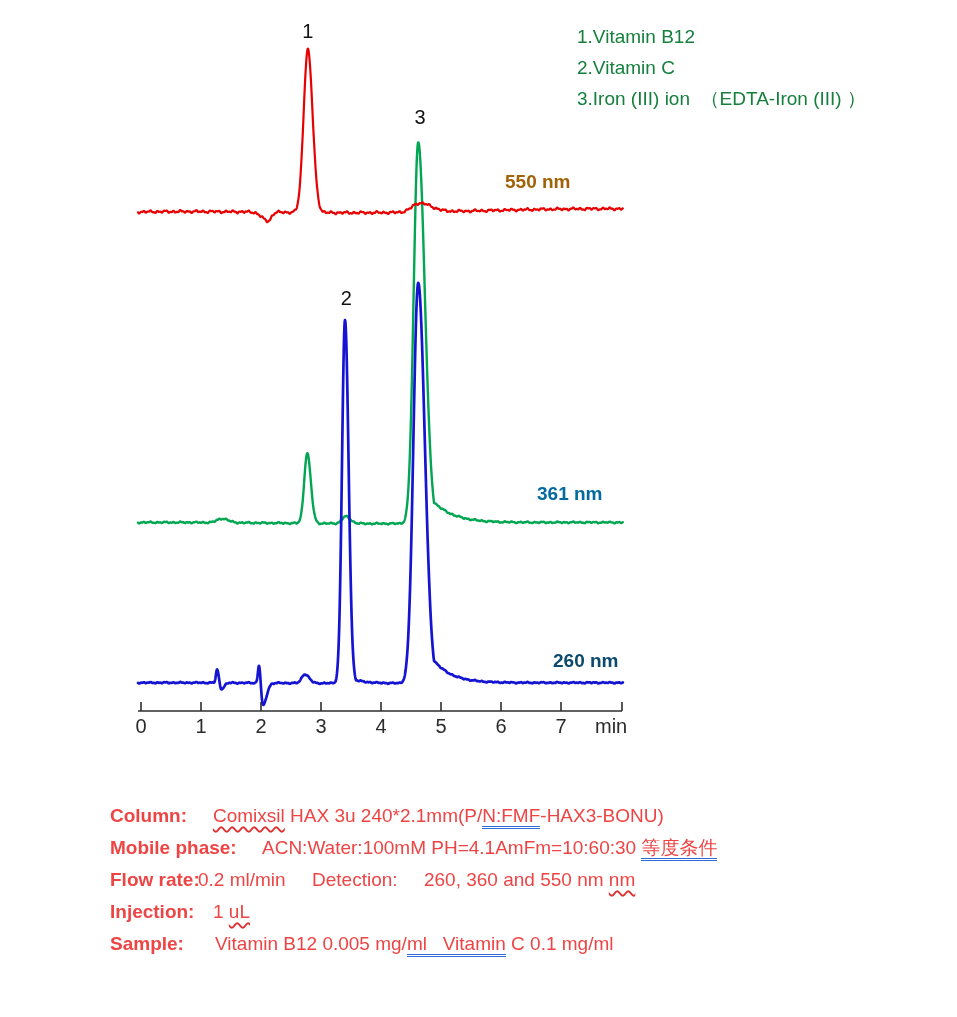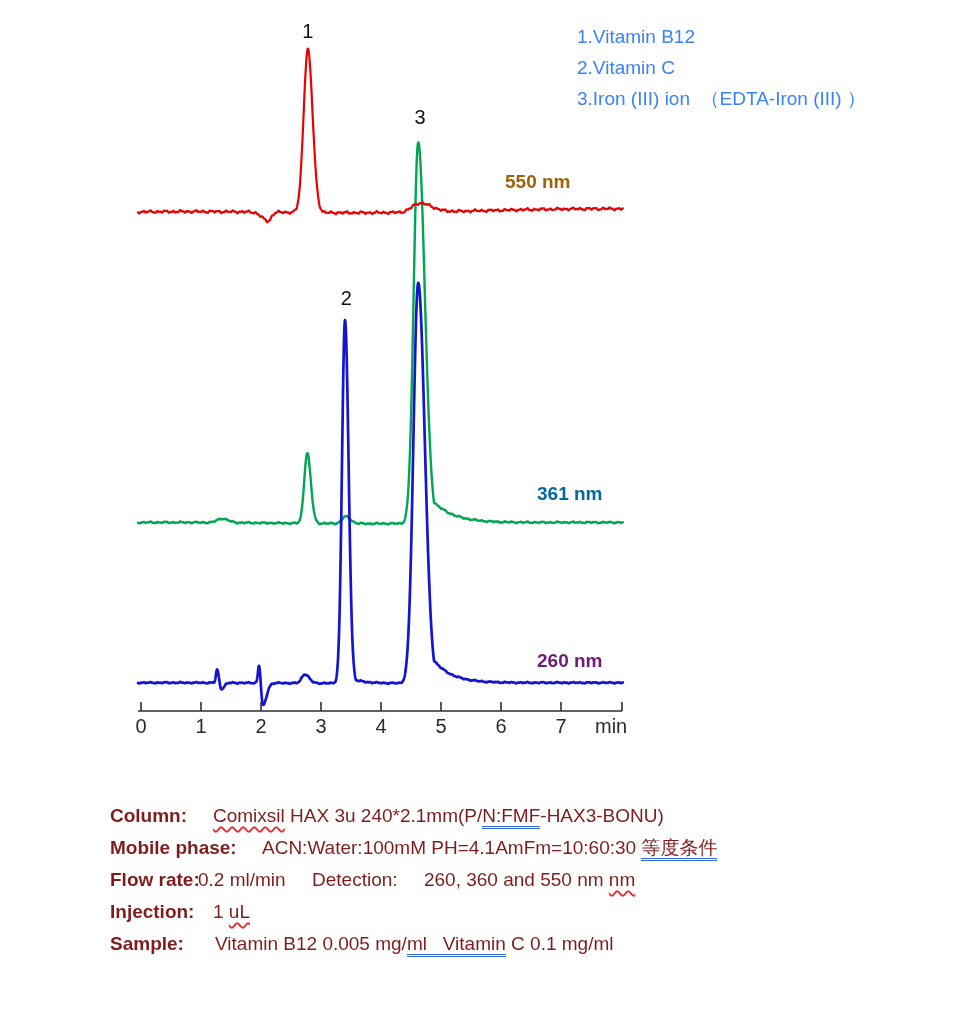--- a/index.html
+++ b/index.html
@@ -1,23 +1,23 @@
 <!DOCTYPE html>
 <html><head>
 <meta charset="utf-8">
 <style>
   html,body{margin:0;padding:0;background:#ffffff;}
   body{width:957px;height:1017px;font-family:"Liberation Sans",sans-serif;}
   .page{position:relative;width:957px;height:1017px;background:#fff;overflow:hidden;}
   #chart-svg{position:absolute;left:0;top:0;}
-  .legend{position:absolute;left:577px;top:21px;font-size:19px;line-height:31px;color:#3b82f6;}
+  .legend{position:absolute;left:577px;top:21px;font-size:19px;line-height:31px;color:#15803d;}
   .legend-line{white-space:pre;}
   .wl-label{position:absolute;font-size:19px;font-weight:bold;white-space:pre;}
   .peak-label{position:absolute;transform:translateX(-50%);font-size:20px;color:#111;}
-  .method{position:absolute;left:110px;top:800px;font-size:19px;color:#7f1d1d;}
+  .method{position:absolute;left:110px;top:800px;font-size:19px;color:#ef4444;}
   .m-row{display:flex;line-height:32px;white-space:pre;}
   .m-label{font-weight:bold;flex:0 0 auto;}
   .m-value{white-space:pre-wrap;}
   .m-row:nth-child(1) .m-label{width:103px;}
   .m-row:nth-child(2) .m-label{width:152px;}
   .m-row:nth-child(3) .m-label{width:88px;}
   .m-row:nth-child(4) .m-label{width:103px;}
   .m-row:nth-child(5) .m-label{width:105px;}
   .m-row:nth-child(6) .m-label{width:110px;}
   .seg{white-space:pre-wrap;}
@@ -58,21 +58,21 @@
     </svg>
 
   <div class="legend">
     <div class="legend-line">1.Vitamin B12</div>
     <div class="legend-line">2.Vitamin C</div>
     <div class="legend-line">3.Iron (III) ion  （EDTA-Iron (III) ）</div>
   </div>
 
   <div class="wl-label" style="left: 505px; top: 171px; color: #a16207;">550 nm</div>
   <div class="wl-label" style="left: 537px; top: 483px; color: #0369a1;">361 nm</div>
-  <div class="wl-label" style="left: 537px; top: 650px; color: #701a75;">260 nm</div>
+  <div class="wl-label" style="left: 553px; top: 650px; color: #0c4a6e;">260 nm</div>
 
   <div id="peak-labels">
       <div class="peak-label" style="left: 307.8px; top: 20px;">1</div>
       <div class="peak-label" style="left: 346.2px; top: 287px;">2</div>
       <div class="peak-label" style="left: 420px; top: 106px;">3</div>
     </div>
 
   <div class="method" id="method">
       <div class="m-row"><span class="m-label">Column:</span><span class="m-value"><span class="seg deco-spell">Comixsil</span><span class="seg"> HAX 3u 240*2.1mm(P/</span><span class="seg deco-grammar">N:FMF</span><span class="seg">-HAX3-BONU)</span></span></div>
       <div class="m-row"><span class="m-label">Mobile phase:</span><span class="m-value"><span class="seg">ACN:Water:100mM PH=4.1AmFm=10:60:30 </span><span class="seg deco-grammar">等度条件</span></span></div>

